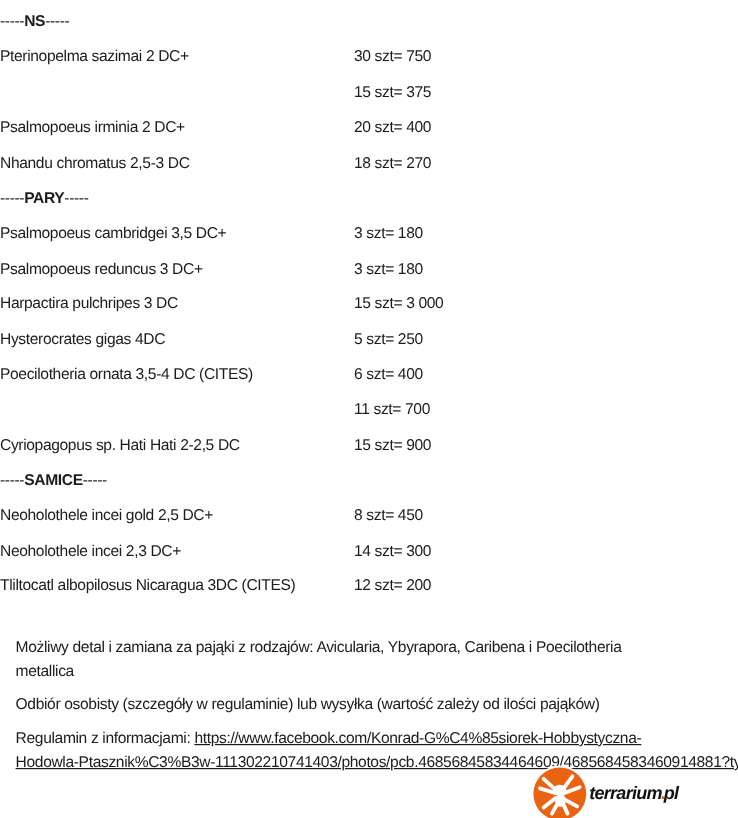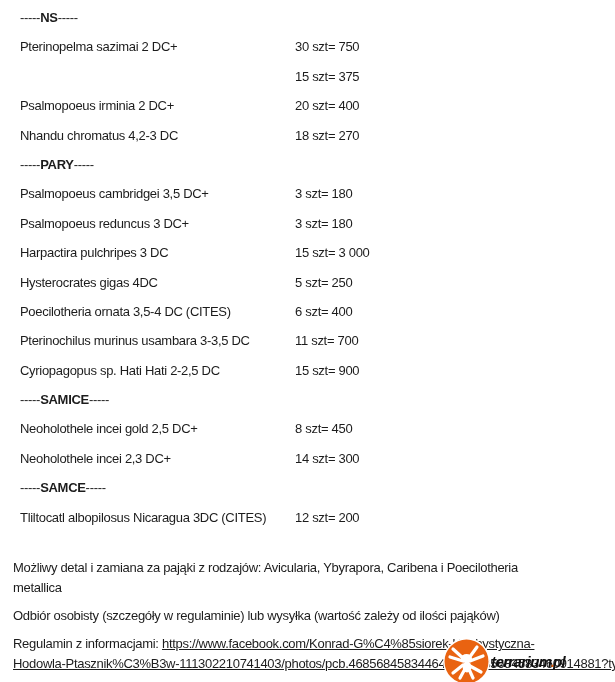--- a/index.html
+++ b/index.html
@@ -7,21 +7,21 @@
     width:615px; height:682px;
     background:#ffffff;
     color:#1c1c1c;
     font-family:"Liberation Sans", sans-serif;
     position:relative;
     overflow:hidden;
   }
   
   .list { padding-top:5px; }
   .row { position:relative; height:29.4px; font-size:13px; letter-spacing:-0.3px; }
-  .row .name, .row .header-text { position:absolute; left:20px; top:5px; white-space:nowrap; }
+  .row .name, .row .header-text { position:absolute; left:0; top:5px; white-space:nowrap; }
   .row .qty { position:absolute; left:295px; top:5px; white-space:nowrap; }
   .header-text .word { font-weight:bold; }
   
   .para {
     margin:8px 0 0 13px;
     font-size:13px; letter-spacing:-0.3px; line-height:20px;
     white-space:nowrap;
   }
   .para.first { margin-top:24px; }
   .pline { white-space:nowrap; }
@@ -61,21 +61,21 @@
   <div class="row item-row">
     <span class="qty">15 szt= 375</span>
   </div>
 
   <div class="row item-row">
     <span class="name">Psalmopoeus irminia 2 DC+</span>
     <span class="qty">20 szt= 400</span>
   </div>
 
   <div class="row item-row">
-    <span class="name">Nhandu chromatus 4,2-3 DC</span>
+    <span class="name">Nhandu chromatus 2,5-3 DC</span>
     <span class="qty">18 szt= 270</span>
   </div>
 
   <div class="row header-row">
     <span class="header-text"><span class="d1">-----</span><span class="word">PARY</span><span class="d2">-----</span></span>
   </div>
 
   <div class="row item-row">
     <span class="name">Psalmopoeus cambridgei 3,5 DC+</span>
     <span class="qty">3 szt= 180</span>
@@ -95,21 +95,20 @@
     <span class="name">Hysterocrates gigas 4DC</span>
     <span class="qty">5 szt= 250</span>
   </div>
 
   <div class="row item-row">
     <span class="name">Poecilotheria ornata 3,5-4 DC (CITES)</span>
     <span class="qty">6 szt= 400</span>
   </div>
 
   <div class="row item-row">
-    <span class="name">Pterinochilus murinus usambara 3-3,5 DC</span>
     <span class="qty">11 szt= 700</span>
   </div>
 
   <div class="row item-row">
     <span class="name">Cyriopagopus sp. Hati Hati 2-2,5 DC</span>
     <span class="qty">15 szt= 900</span>
   </div>
 
   <div class="row header-row">
     <span class="header-text"><span class="d1">-----</span><span class="word">SAMICE</span><span class="d2">-----</span></span>
@@ -118,23 +117,20 @@
   <div class="row item-row">
     <span class="name">Neoholothele incei gold 2,5 DC+</span>
     <span class="qty">8 szt= 450</span>
   </div>
 
   <div class="row item-row">
     <span class="name">Neoholothele incei 2,3 DC+</span>
     <span class="qty">14 szt= 300</span>
   </div>
 
-  <div class="row header-row">
-    <span class="header-text"><span class="d1">-----</span><span class="word">SAMCE</span><span class="d2">-----</span></span>
-  </div>
 
   <div class="row item-row">
     <span class="name">Tliltocatl albopilosus Nicaragua 3DC (CITES)</span>
     <span class="qty">12 szt= 200</span>
   </div>
 </div>
 
 <div class="para first">
   <div class="pline">Możliwy detal i zamiana za pająki z rodzajów: Avicularia, Ybyrapora, Caribena i Poecilotheria</div>
   <div class="pline">metallica</div>

